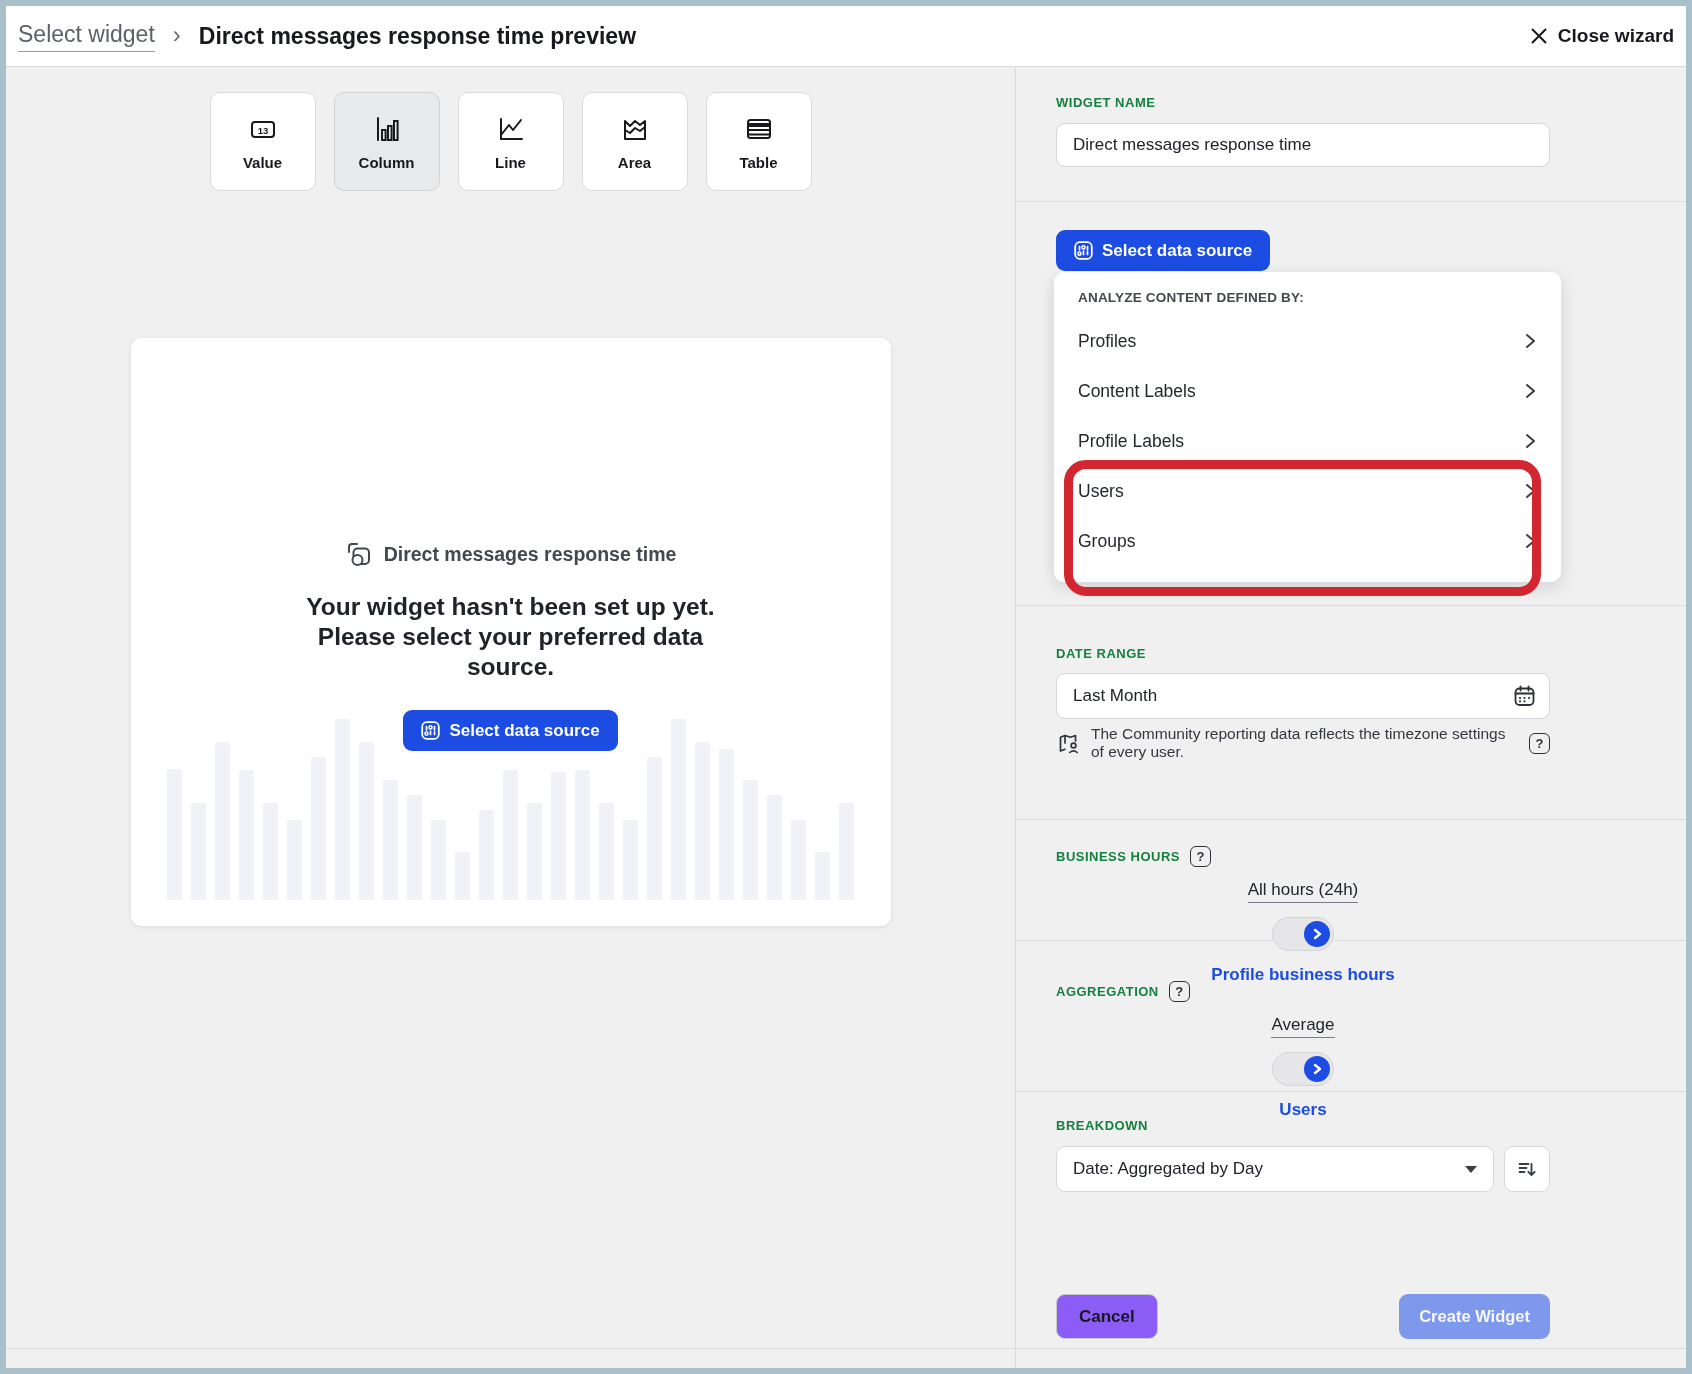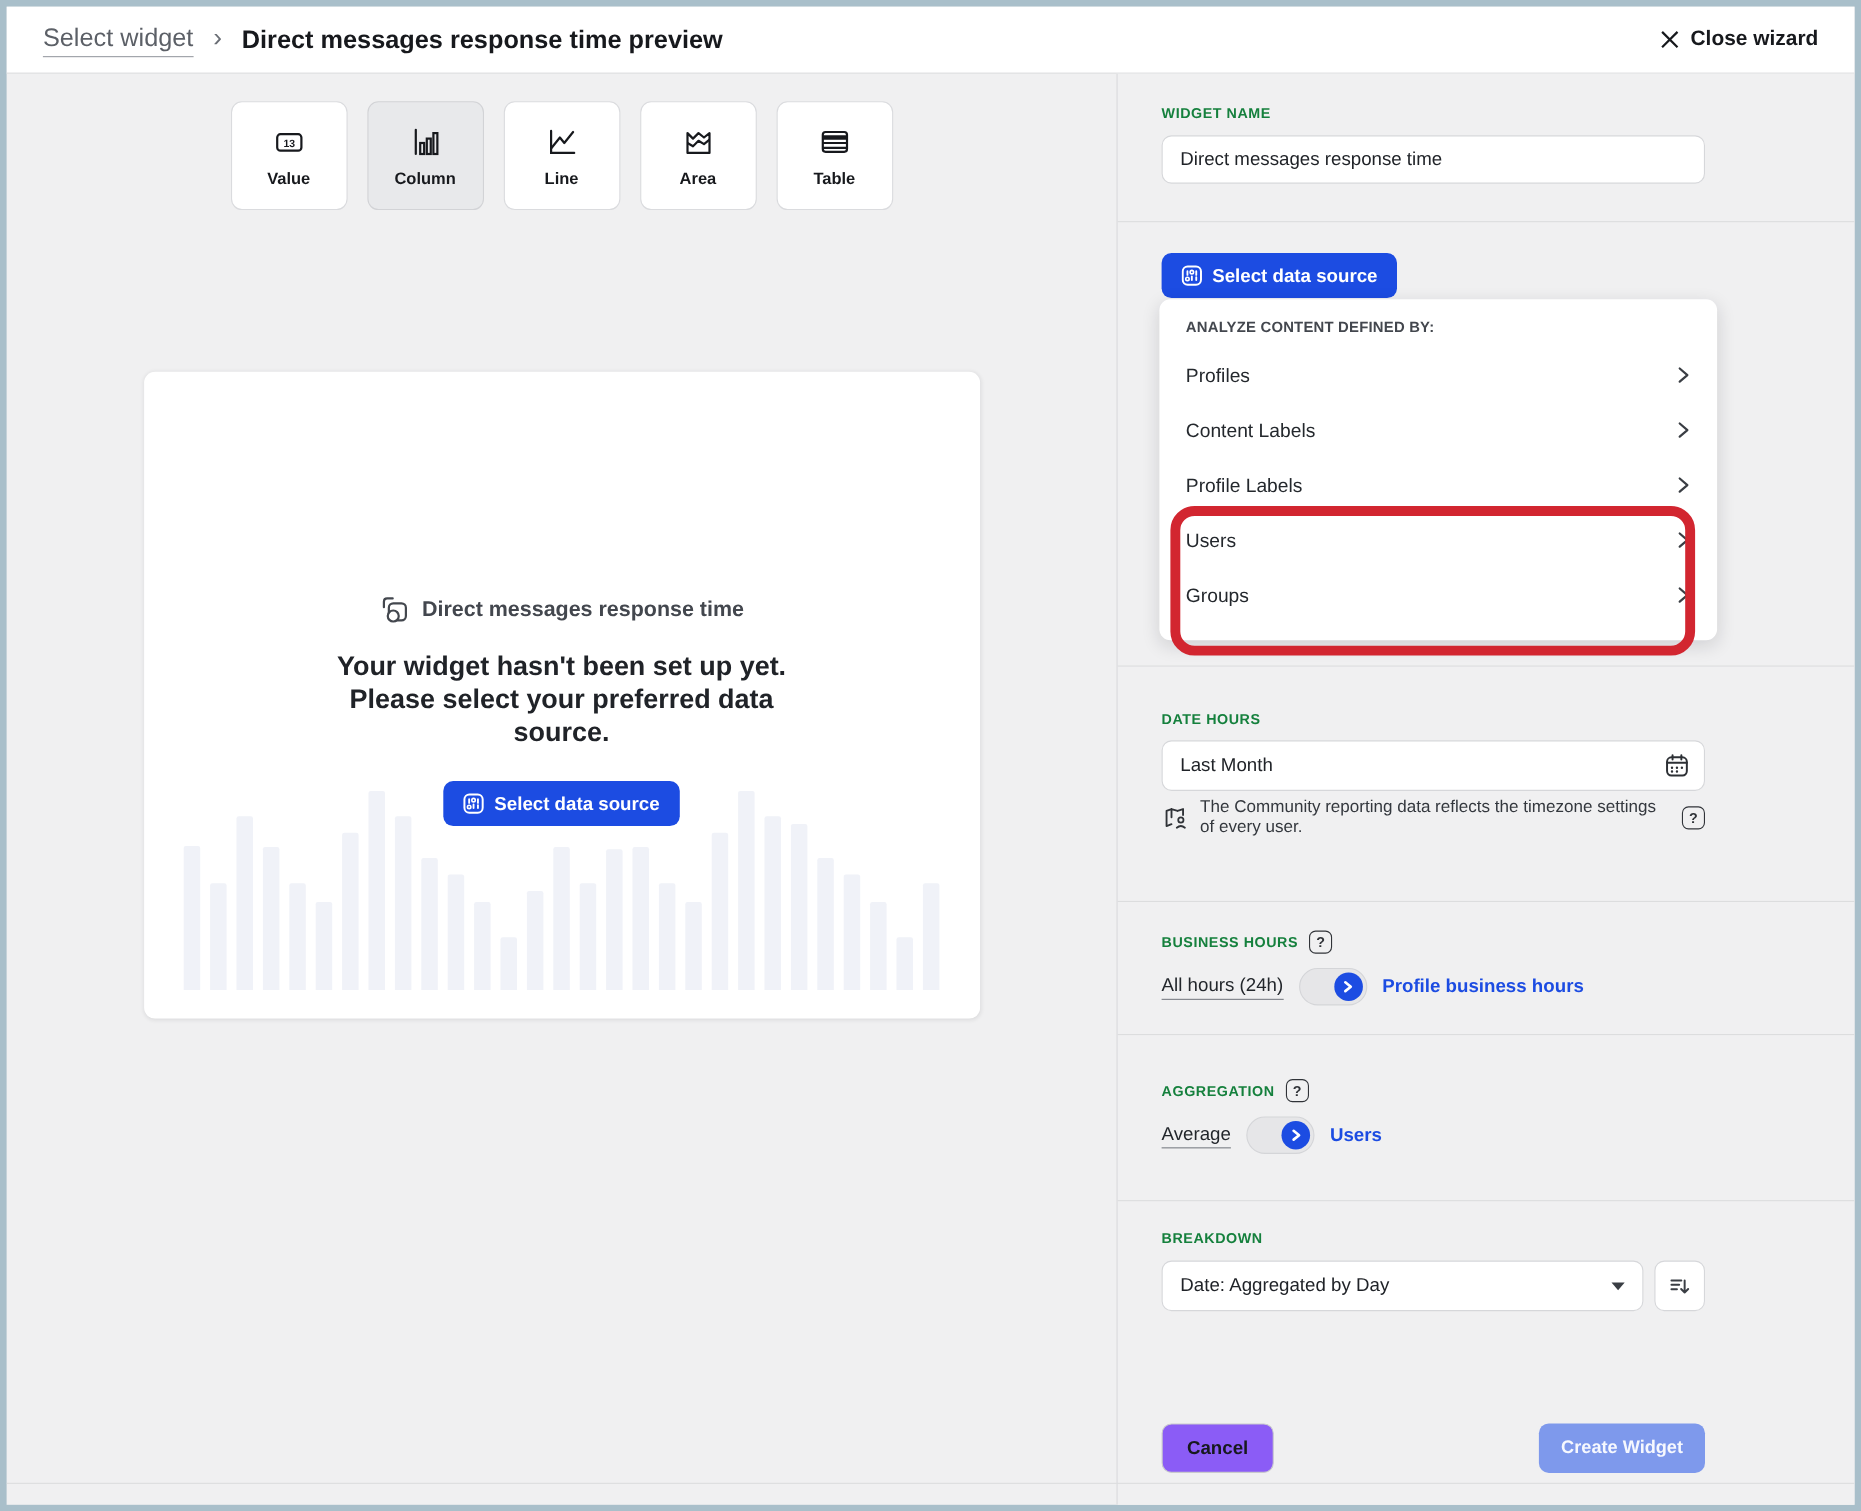--- a/index.html
+++ b/index.html
@@ -4,21 +4,21 @@
 <style>
   html,body{margin:0;padding:0;}
   body{
     width:1692px;height:1374px;box-sizing:border-box;
     border:6px solid #a9bfca;background:#f0f0f1;
     font-family:"Liberation Sans","DejaVu Sans",sans-serif;
     color:#17191d;overflow:hidden;position:relative;
   }
   
   .topbar{height:60px;background:#fff;border-bottom:1px solid #d9dadc;
-    display:flex;align-items:center;justify-content:space-between;padding:0 33px;}
+    display:flex;align-items:center;justify-content:space-between;padding:0 12px;}
   .tb-left{display:flex;align-items:center;gap:18px;}
   .crumb{font-size:23px;color:#5c6067;border-bottom:1px solid #9a9da3;padding-bottom:3px;cursor:pointer;}
   .crumb-sep{font-size:24px;color:#6a6e75;transform:translateY(-1px);}
   .tb-title{font-size:23px;font-weight:700;color:#17191d;}
   .close-btn{display:flex;align-items:center;gap:10px;cursor:pointer;}
   .close-btn span{font-size:19px;font-weight:700;}
   
   .main{display:flex;height:1302px;position:relative;}
   .main:after{content:"";position:absolute;left:0;right:0;bottom:20px;height:1px;background:#dcddde;}
   .left-pane{flex:1;position:relative;}
@@ -61,21 +61,21 @@
   .annotate{position:absolute;left:-14px;right:-4px;top:144px;height:118px;border:9px solid #d22630;
     border-radius:22px;pointer-events:none;z-index:6;}
   .sec3{height:214px;padding-top:40px;}
   .sec3 .sec-label{margin-bottom:12px;}
   .input-wrap{position:relative;}
   .input-wrap .in-ico{position:absolute;right:14px;top:50%;transform:translateY(-50%);display:flex;}
   .note-row{margin-top:6px;display:flex;align-items:center;gap:10px;font-size:15.5px;color:#34383e;}
   .qmark{width:21px;height:21px;border:1.5px solid #303338;border-radius:6px;display:inline-flex;align-items:center;
     justify-content:center;font-size:13px;font-weight:700;color:#303338;flex:0 0 auto;box-sizing:border-box;}
   .sec4{height:121px;padding-top:26px;}
-  .toggle-row{margin-top:13px;display:flex;align-items:center;gap:14px;}
+  .toggle-row{margin-top:13px;display:flex;align-items:center;gap:14px;flex-direction:column;}
   .tgl-left{font-size:17px;color:#22262b;border-bottom:1px solid #7a7e85;padding-bottom:2px;cursor:pointer;}
   .tgl-right{font-size:17px;font-weight:600;cursor:pointer;}
   .toggle{width:62px;height:34px;background:#e6e6e8;border:1px solid #d4d5d8;border-radius:17px;position:relative;
     cursor:pointer;flex:0 0 auto;box-sizing:border-box;}
   .toggle .knob{position:absolute;right:3px;top:3px;width:26px;height:26px;border-radius:50%;
     display:flex;align-items:center;justify-content:center;}
   .sec5{height:151px;padding-top:40px;}
   .sec6{padding-top:26px;}
   .bd-row{margin-top:13px;display:flex;gap:10px;align-items:center;}
   .select{flex:1;height:46px;background:#fff;border:1px solid #d6d7da;border-radius:9px;display:flex;align-items:center;
@@ -271,21 +271,21 @@
     <span class="o-lbl">Groups</span>
     <svg width="13" height="18" viewBox="0 0 13 18">
       <path d="M3 3 L10 9 L3 15" fill="none" stroke="#3a3e44" stroke-width="2" stroke-linecap="round" stroke-linejoin="round"></path>
     </svg>
   </div>
           </div>
       </div>
     </div>
 
     <div class="sec sec3">
-      <div class="sec-label">DATE HOURS</div>
+      <div class="sec-label">DATE RANGE</div>
       <div class="input-wrap">
         <input class="txt-input" type="text" style="height: 46px;" value="Last Month">
         <span class="in-ico">
           <svg width="23" height="23" viewBox="0 0 23 23">
             <rect x="2.5" y="4" width="18" height="16.5" rx="4" fill="none" stroke="#2d3035" stroke-width="1.8"></rect>
             <path d="M7.5 2 v4 M15.5 2 v4 M2.5 9 h18" stroke="#2d3035" stroke-width="1.8" stroke-linecap="round"></path>
             <path d="M7 13.5 h.01 M11.5 13.5 h.01 M16 13.5 h.01 M7 16.8 h.01 M11.5 16.8 h.01" stroke="#2d3035" stroke-width="2.2" stroke-linecap="round"></path>
           </svg>
         </span>
       </div>

